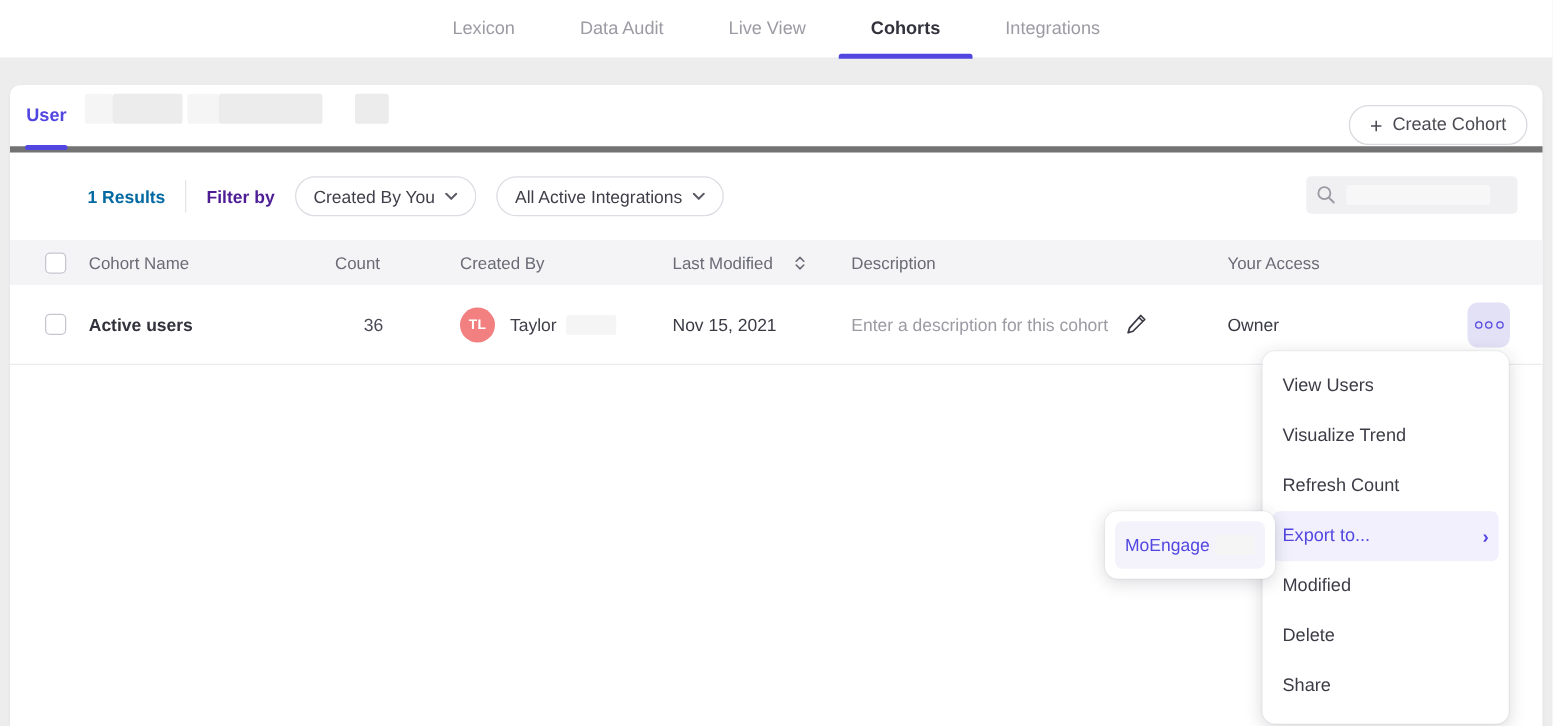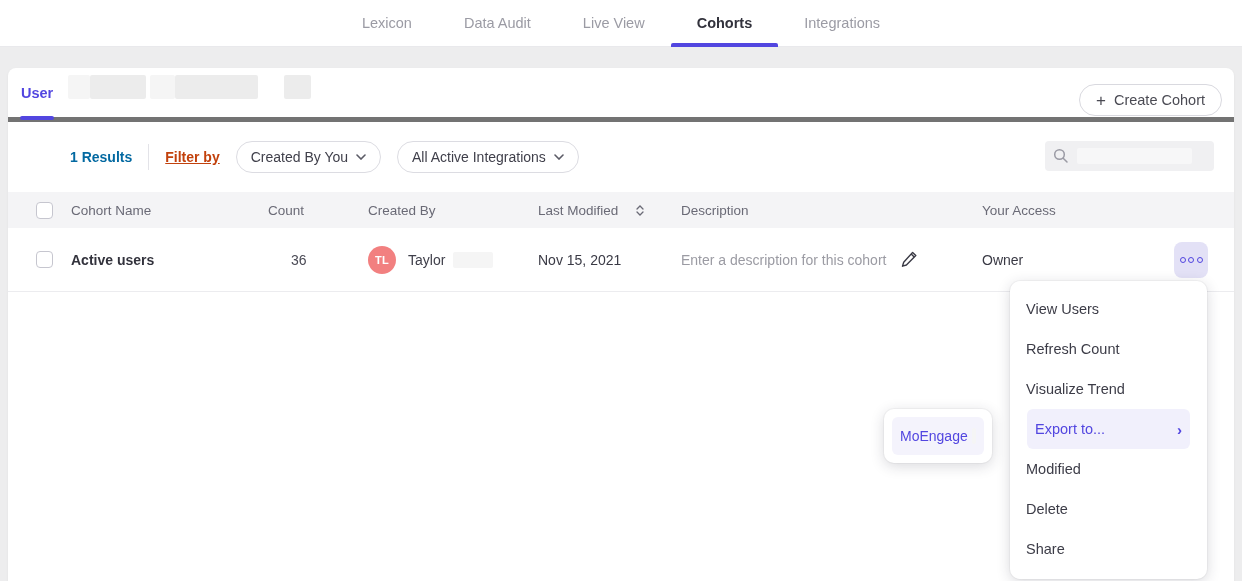--- a/index.html
+++ b/index.html
@@ -55,21 +55,21 @@
     font-size:14.5px; color:#4a4a53; cursor:pointer;
   }
   .plus-icon { font-size:17px; line-height:1; color:#4a4a53; }
   
   .toolbar {
     height:70px; display:flex; align-items:center; padding:0 20px;
     position:relative;
   }
   .results-count { font-size:14px; font-weight:700; color:#0369a1; margin-left:42px; }
   .toolbar-divider { width:1px; height:26px; background:#e3e3e8; margin:0 16px; }
-  .filter-by { font-size:14px; font-weight:700; color:#c2410c; margin-right:16px;text-decoration:underline; }
+  .filter-by { font-size:14px; font-weight:700; color:#4c1d95; margin-right:16px; }
   .filter-pill {
     height:32px; border:1px solid #dcdce2; border-radius:16px; background:#fff;
     display:flex; align-items:center; gap:8px; padding:0 14px;
     font-size:14px; color:#3f3f4a; margin-right:16px; cursor:pointer;
   }
   .chev-down { width:10px; height:6px; display:inline-block; }
   .search-box {
     position:absolute; right:20px; top:19px; width:169px; height:30px;
     background:#f0f0f2; border-radius:4px; display:flex; align-items:center;
     padding:0 8px; gap:8px; cursor:text;
@@ -119,27 +119,27 @@
     position:absolute; left:1010px; top:281px; width:197px;
     background:#fff; border-radius:10px;
     box-shadow:0 3px 14px rgba(40,40,60,0.18), 0 0 0 1px rgba(0,0,0,0.03);
     padding:8px 0 10px 0; z-index:20;
   }
   .menu-item {
     height:40px; display:flex; align-items:center; justify-content:space-between;
     padding:0 16px; font-size:14.5px; color:#3c3c47; cursor:pointer;
   }
   .menu-item.highlight {
-    margin:0 17px; padding:0 8px 0 8px; border-radius:6px;
+    margin:0 8px; padding:0 8px 0 8px; border-radius:6px;
     background:#f1f0fc; color:#5246e0;
   }
   .chev-right { color:#5246e0; font-size:15px; font-weight:700; }
   
   .submenu {
-    position:absolute; left:884px; top:409px; width:108px; height:54px;
+    position:absolute; left:884px; top:409px; width:136px; height:54px;
     background:#fff; border-radius:10px;
     box-shadow:0 3px 14px rgba(40,40,60,0.18), 0 0 0 1px rgba(0,0,0,0.03);
     padding:8px; z-index:21;
   }
   .submenu-item {
     height:38px; border-radius:6px; background:#f4f3fc;
     display:flex; align-items:center; padding:0 8px; gap:2px;
     font-size:14px; color:#5246e0; cursor:pointer;
   }
 </style>
@@ -258,22 +258,22 @@
         <span class="dot"></span>
         <span class="dot"></span>
         <span class="dot"></span>
       </button>
     </div>
   </div>
 </div>
 
 <div class="context-menu">
   <div class="menu-item">View Users</div>
+  <div class="menu-item">Visualize Trend</div>
   <div class="menu-item">Refresh Count</div>
-  <div class="menu-item">Visualize Trend</div>
   <div class="menu-item highlight">
     <span>Export to...</span>
     <span class="chev-right">›</span>
   </div>
   <div class="menu-item">Modified</div>
   <div class="menu-item">Delete</div>
   <div class="menu-item">Share</div>
 </div>
 
 <div class="submenu">

